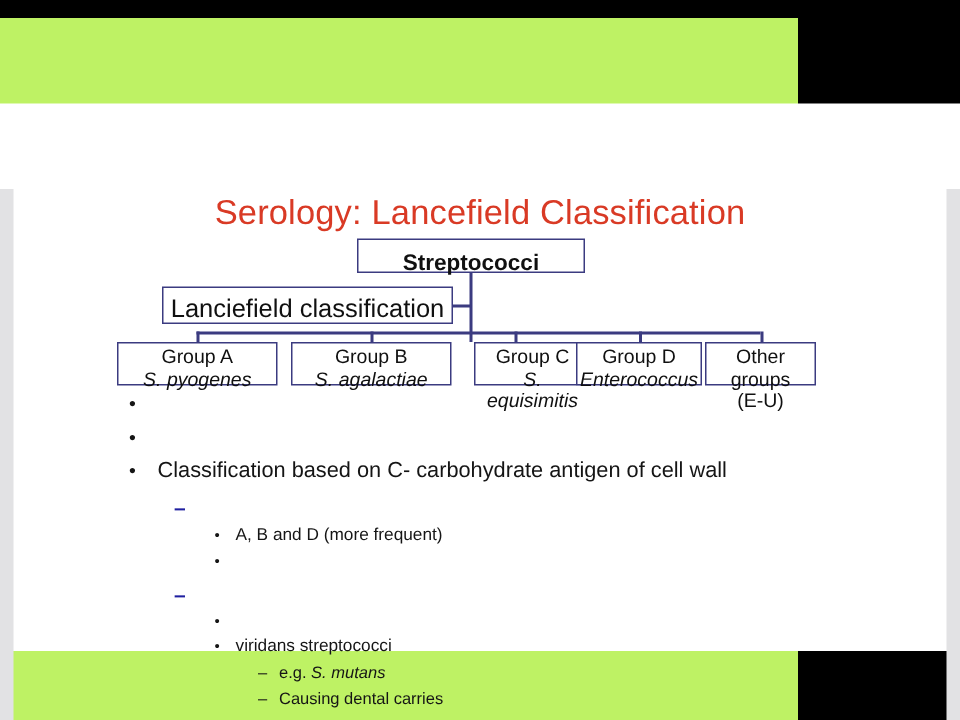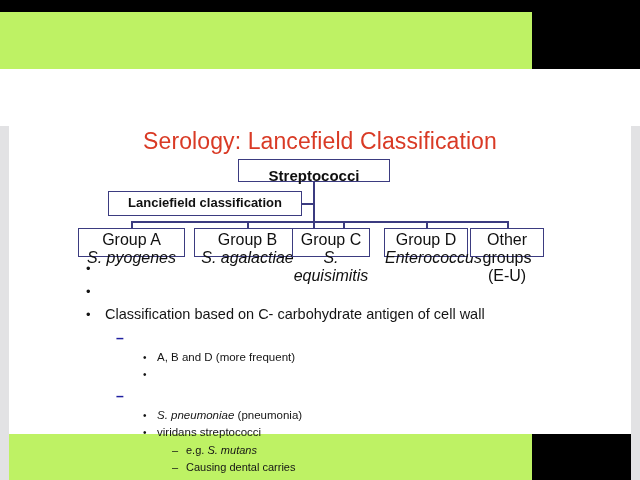--- a/index.html
+++ b/index.html
@@ -68,33 +68,33 @@
   #node-strep {
     left: 238px; top: 90px;
     width: 152px; height: 23px;
     font-size: 15px;
     font-weight: bold;
     padding-top: 8px;
   }
   #node-lance {
     left: 108px; top: 122px;
     width: 194px; height: 25px;
-    font-size: 13px;
-    font-weight: bold;
+    font-size: 17px;
+    font-weight: normal;
     padding-top: 4px;
   }
   .group-node {
     top: 159px;
     height: 29px;
-    font-size: 16px;
+    font-size: 13px;
     padding-top: 2px;
   }
   #node-a { left: 78px;  width: 107px; }
   #node-b { left: 194px; width: 107px; }
-  #node-c { left: 292px; width: 78px;  }
+  #node-c { left: 316px; width: 78px;  }
   #node-d { left: 384px; width: 84px;  }
   #node-o { left: 470px; width: 74px;  }
 
   .gname { display: block; }
   .gsp   { display: block; font-style: italic; }
   .gsp.plain { font-style: normal; }
 
   
   .conn {
     position: absolute;
@@ -241,21 +241,20 @@
       <div class="row lvl3">
         <span class="mark">•</span>
       </div>
 
       <div class="row lvl2 gap-above">
         <span class="mark">–</span>
       </div>
 
       <div class="row lvl3">
         <span class="mark">•</span>
-        <span class="txt"><span class="it">S. pneumoniae</span><span> (pneumonia)</span></span>
       </div>
 
       <div class="row lvl3">
         <span class="mark">•</span>
         <span class="txt">viridans streptococci</span>
       </div>
 
       <div class="row lvl4">
         <span class="mark">–</span>
         <span class="txt"><span>e.g. </span><span class="it">S. mutans</span></span>

